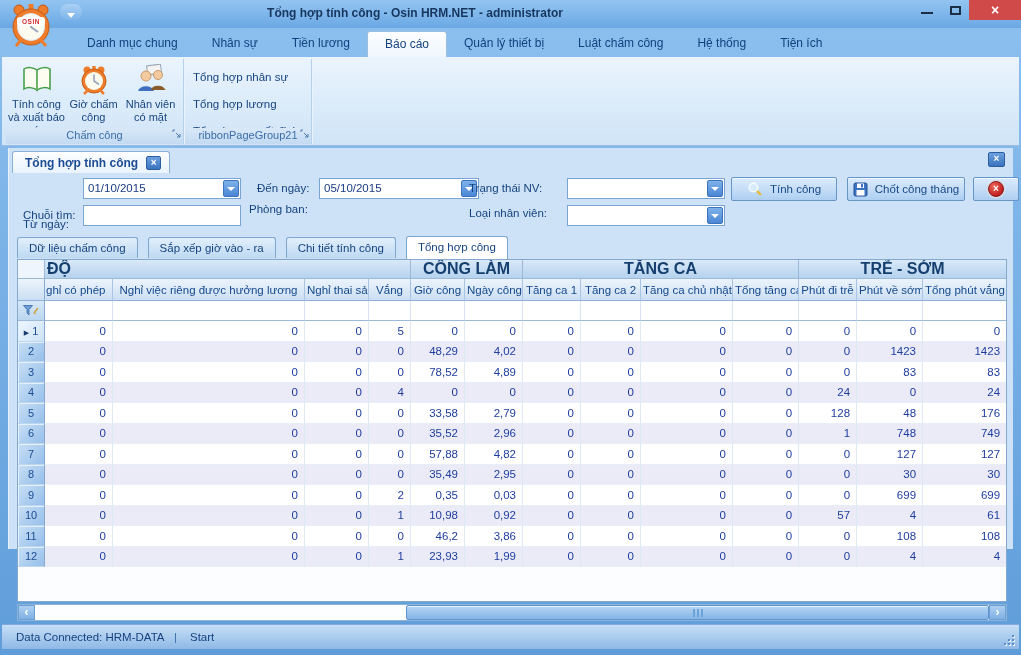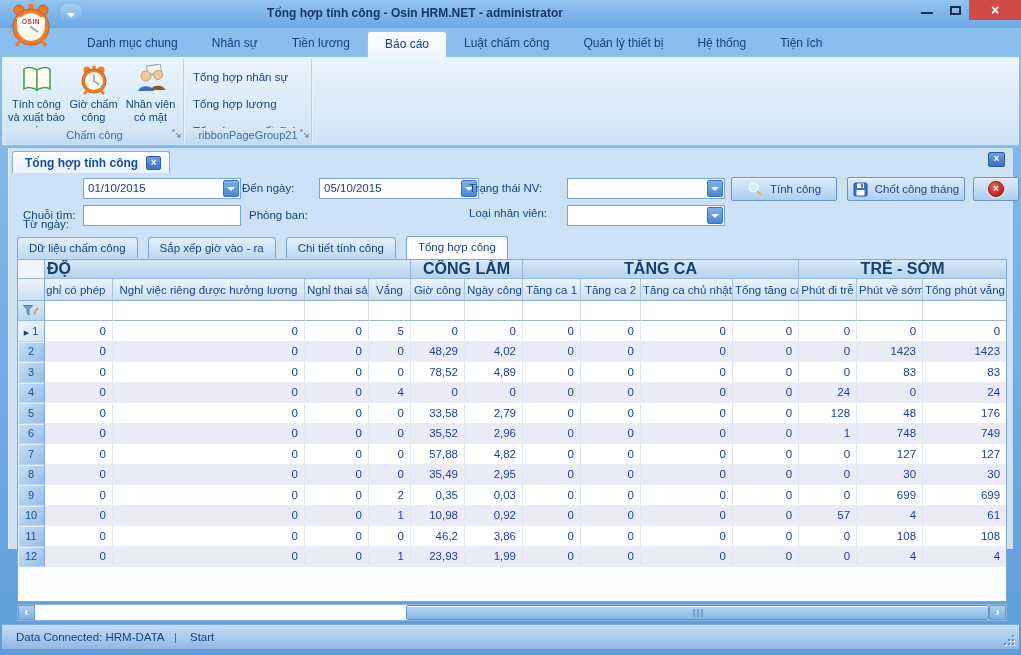--- a/index.html
+++ b/index.html
@@ -172,22 +172,22 @@
     <path d="M8 44 l5-6 M38 44 l-5-6" stroke="#ef7c2a" stroke-width="3"></path>
   </svg>
   <span class="logo-osin">OSIN</span>
 </div>
 
 <div class="ribbon-tabs">
     <div class="rtab">Danh mục chung</div>
     <div class="rtab">Nhân sự</div>
     <div class="rtab">Tiền lương</div>
     <div class="rtab active">Báo cáo</div>
+    <div class="rtab">Quản lý thiết bị</div>
     <div class="rtab">Luật chấm công</div>
-    <div class="rtab">Quản lý thiết bị</div>
     <div class="rtab">Hệ thống</div>
     <div class="rtab">Tiện ích</div>
   </div>
 
 <div class="ribbon-body">
   <div class="rgroup rgroup1">
     <div class="big-buttons">
         <div class="rb-big">
           <span class="ricon"><svg viewBox="0 0 32 32" width="32" height="32">
               <path d="M16 6 C12 3,6 3,3 5 L3 25 C6 23,12 23,16 26 Z" fill="#fdfdf2" stroke="#3f9b3f" stroke-width="1.5"></path>
@@ -249,21 +249,21 @@
   </div>
   <div class="sq-close doc-close">×</div>
 
   <div class="fl" style="left:14px; top:24px;margin-top:46px;">Từ ngày:</div>
   <div class="fbox" style="left:74px; top:30px; width:158px;">
     <span class="val">01/10/2015</span>
     <span class="combo-btn">
         <i></i>
       </span>
   </div>
-  <div class="fl" style="left:233px; top:34px;">Đến ngày:</div>
+  <div class="fl" style="left:248px; top:34px;">Đến ngày:</div>
   <div class="fbox" style="left:310px; top:30px; width:160px;">
     <span class="val">05/10/2015</span>
     <span class="combo-btn">
         <i></i>
       </span>
   </div>
   <div class="fl" style="left:460px; top:34px;">Trạng thái NV:</div>
   <div class="fbox" style="left:558px; top:30px; width:158px;">
     <span class="val"></span>
     <span class="combo-btn">
@@ -285,21 +285,21 @@
       <rect x="3.5" y="8" width="8" height="5.5" fill="#fff"></rect>
     </svg>
     <span>Chốt công tháng</span>
   </div>
   <div class="btn" style="left:964px; top:29px; width:46px;">
     <span class="redx">×</span>
   </div>
 
   <div class="fl" style="left:14px; top:61px;">Chuỗi tìm:</div>
   <input class="ftext" style="left: 74px; top: 57px; width: 158px;" value="">
-  <div class="fl" style="left:240px; top:61px;">Phòng ban:</div>
+  <div class="fl" style="left:240px; top:55px;">Phòng ban:</div>
   <div class="fl" style="left:460px; top:59px;">Loại nhân viên:</div>
   <div class="fbox" style="left:558px; top:57px; width:158px;">
     <span class="val"></span>
     <span class="combo-btn">
         <i></i>
       </span>
   </div>
 
   <div class="view-tabs">
       <div class="vtab">Dữ liệu chấm công</div>

